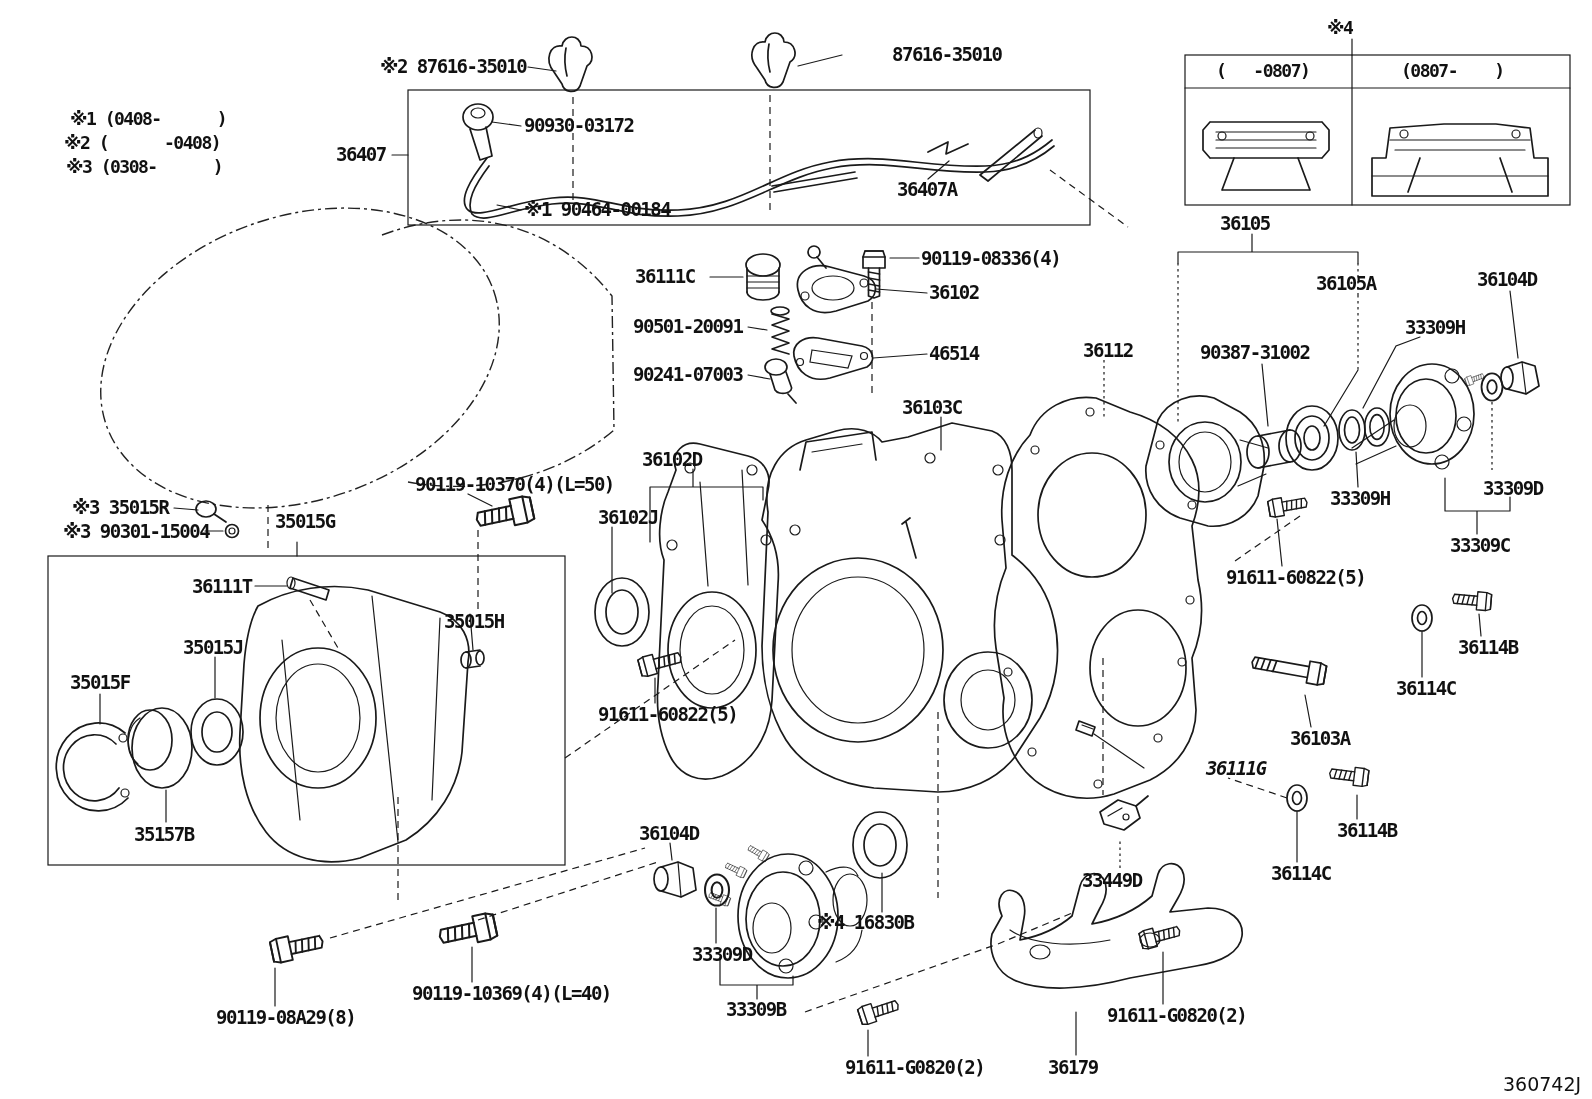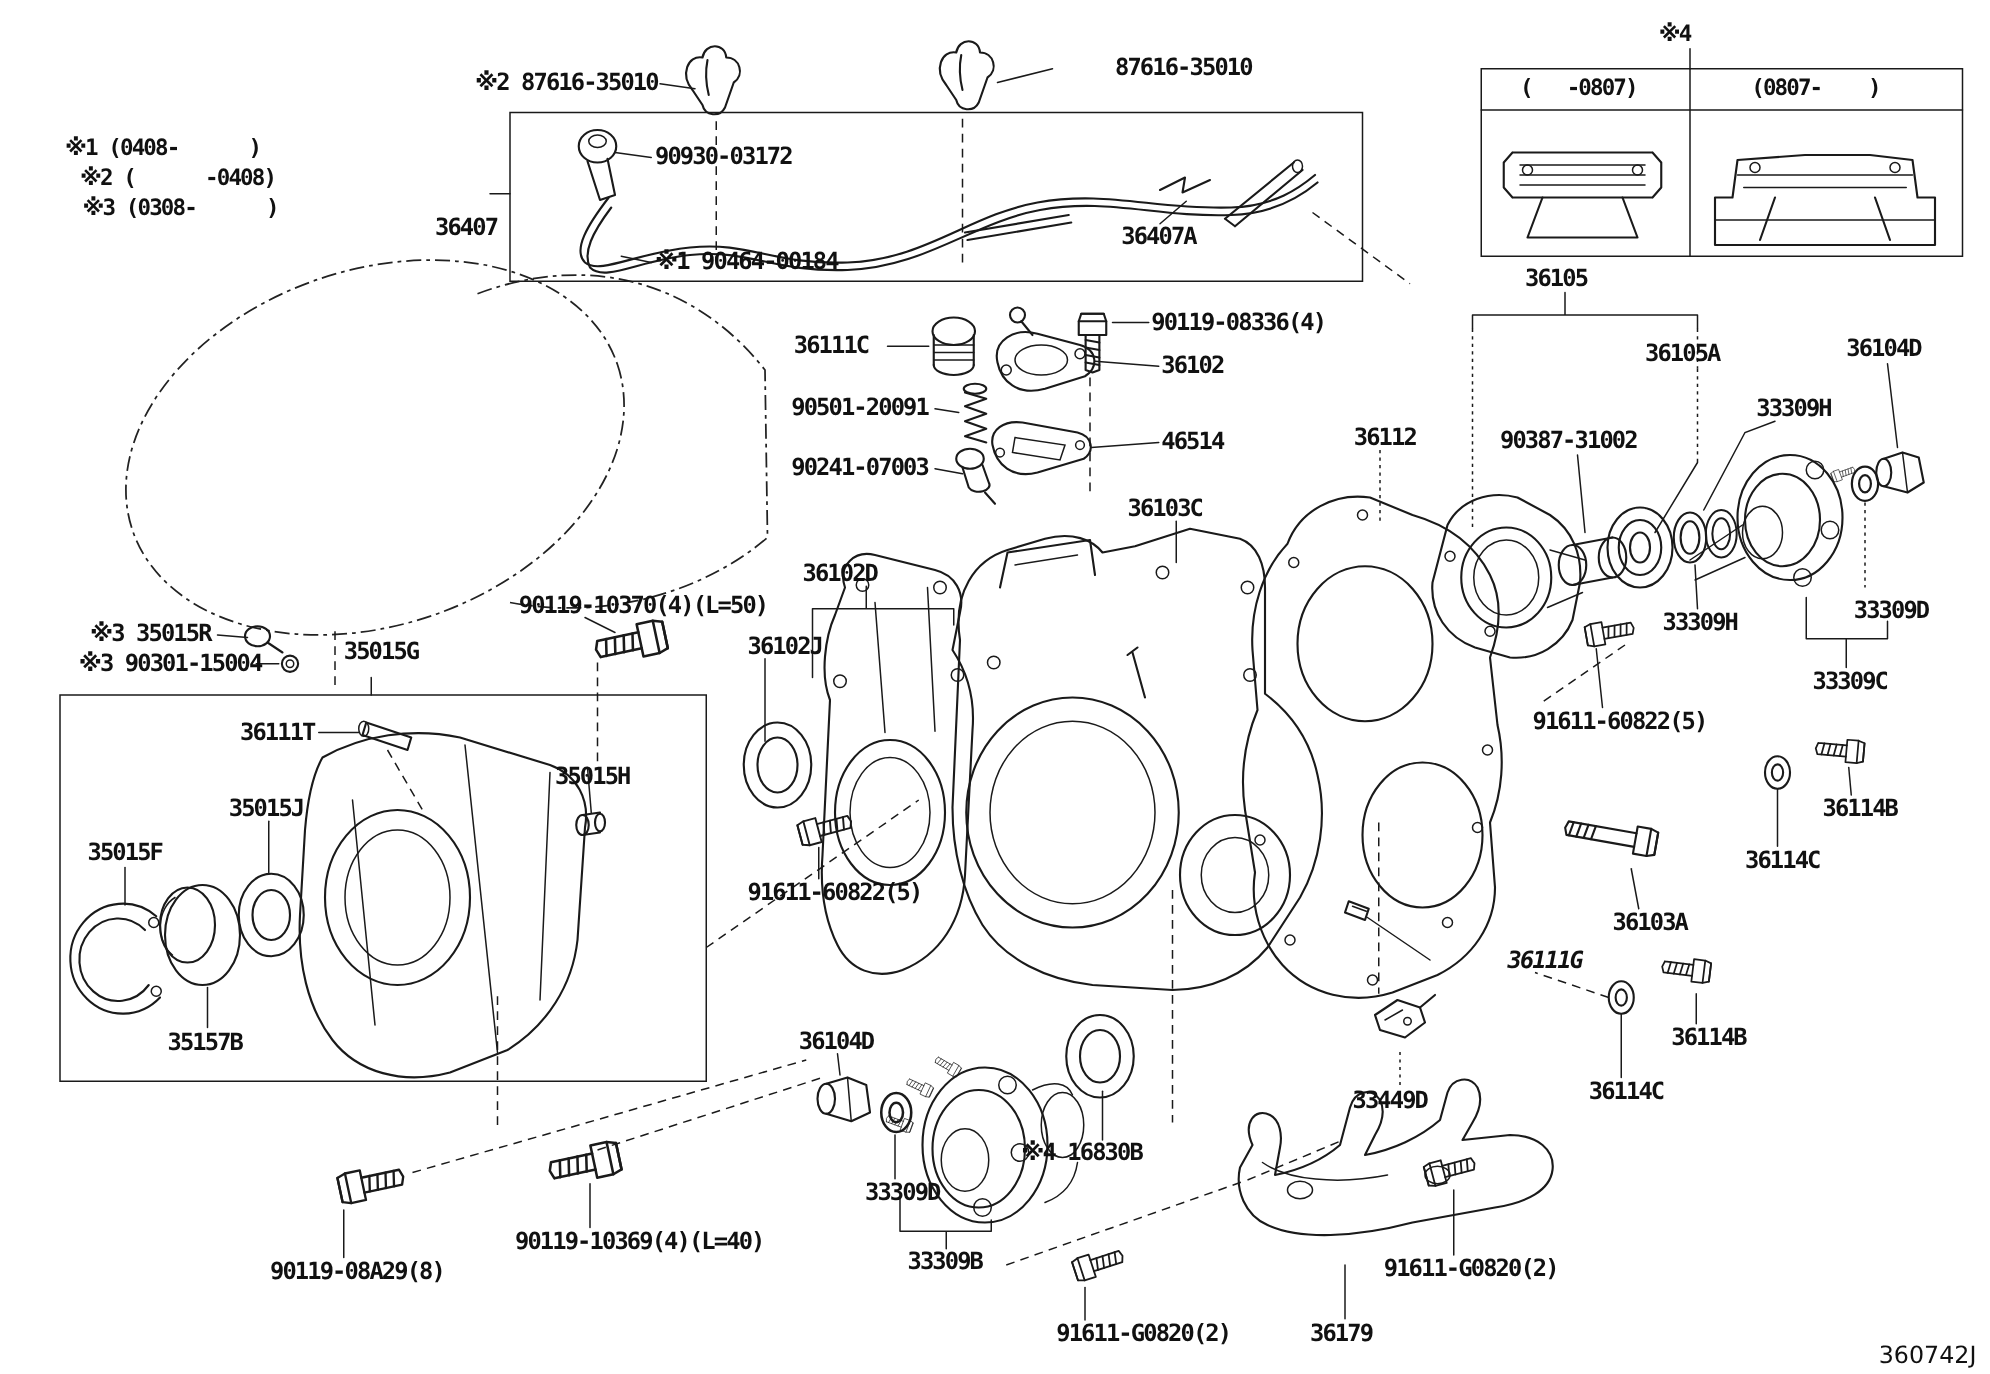--- a/index.html
+++ b/index.html
@@ -377,36 +377,36 @@
     <path class="dash" d="M1287,798 L1228,778"></path>
         <path class="dash" d="M1300,516 L1232,563"></path>
     <path class="dash" d="M565,758 L735,640"></path>
     <path class="dot" d="M1120,868 V838"></path>
         <path class="dot" d="M1492,402 V470"></path>
     <path class="dash" d="M310,600 L338,648"></path>
         <path class="dash" d="M268,505 V548"></path>
   </g>
 </svg>
 
-<div class="part-label lg" style="left:52px;top:110px">※1 (0408-      )</div>
+<div class="part-label lg" style="left:70px;top:110px">※1 (0408-      )</div>
 <div class="part-label lg" style="left:64px;top:134px">※2 (      -0408)</div>
 <div class="part-label lg" style="left:66px;top:158px">※3 (0308-      )</div>
 
 <div class="part-label lg" style="left:1327px;top:19px">※4</div>
 <div class="part-label lg" style="left:1216px;top:62px">(   -0807)</div>
 <div class="part-label lg" style="left:1401px;top:62px">(0807-    )</div>
 <div class="part-label" style="left:1220px;top:214px">36105</div>
 
 <div class="code-label" style="left:1503px;top:1073px">360742J</div>
 
 <div id="labels">
       <div class="part-label" style="left: 380px; top: 57px;">※2 87616-35010</div>
       <div class="part-label" style="left: 856px; top: 45px; margin-left: 36px;">87616-35010</div>
       <div class="part-label" style="left: 524px; top: 116px;">90930-03172</div>
-      <div class="part-label" style="left: 348px; top: 145px; margin-top: 28px;">36407</div>
+      <div class="part-label" style="left: 336px; top: 145px;">36407</div>
       <div class="part-label" style="left: 524px; top: 200px;">※1 90464-00184</div>
       <div class="part-label" style="left: 897px; top: 180px;">36407A</div>
       <div class="part-label" style="left: 921px; top: 249px;">90119-08336(4)</div>
       <div class="part-label" style="left: 635px; top: 267px;">36111C</div>
       <div class="part-label" style="left: 929px; top: 283px;">36102</div>
       <div class="part-label" style="left: 633px; top: 317px;">90501-20091</div>
       <div class="part-label" style="left: 929px; top: 344px;">46514</div>
       <div class="part-label" style="left: 633px; top: 365px;">90241-07003</div>
       <div class="part-label" style="left: 902px; top: 398px;">36103C</div>
       <div class="part-label" style="left: 1083px; top: 341px;">36112</div>

